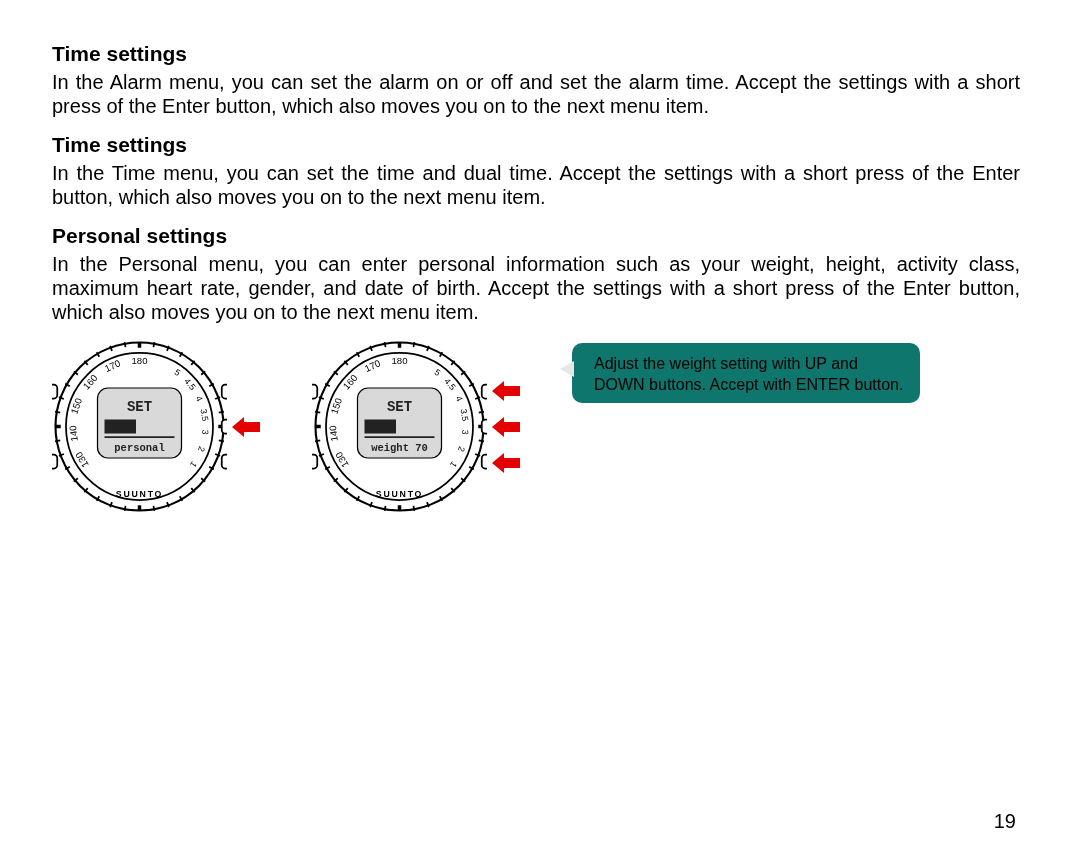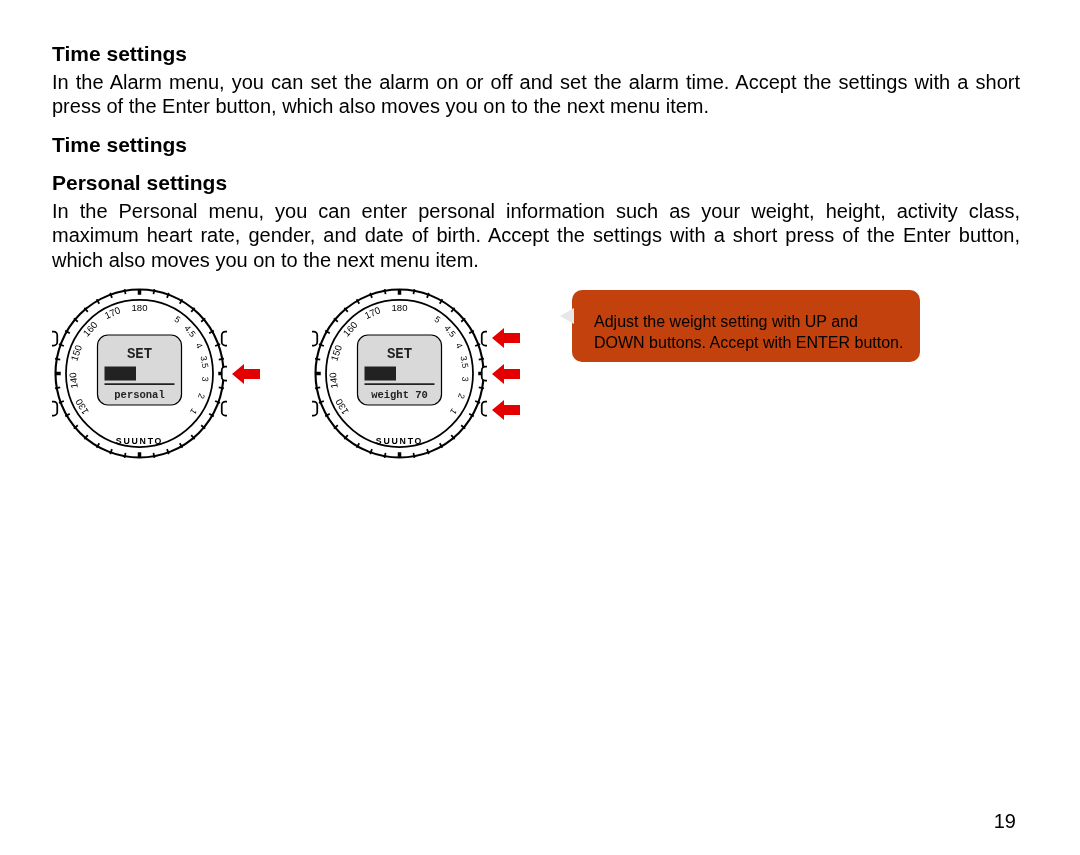--- a/index.html
+++ b/index.html
@@ -41,23 +41,23 @@
   }
   .callouts {
     flex: 1;
     display: flex;
     flex-direction: column;
     gap: 12px;
     margin-top: 4px;
   }
   .callout {
     position: relative;
-    background: #c2410c;
+    background: #0f766e;
     border-radius: 10px;
-    padding: 22px 16px 8px 22px;
+    padding: 11px 16px 8px 22px;
     font-size: 16px;
     line-height: 1.3;
     max-width: 310px;
   }
   .callout::before {
     content: "";
     position: absolute;
     left: -12px;
     top: 18px;
     width: 0; height: 0;
@@ -104,20 +104,21 @@
 </style>
 </head>
 <body>
 
 <div class="page">
 
   <h3 class="section">Time settings</h3>
   <p class="body">In the Alarm menu, you can set the alarm on or off and set the alarm time. Accept the settings with a short press of the Enter button, which also moves you on to the next menu item.</p>
 
   <h3 class="section">Time settings</h3>
+  <p class="body">In the Time menu, you can set the time and dual time. Accept the settings with a short press of the Enter button, which also moves you on to the next menu item.</p>
 
 
   <h3 class="section">Personal settings</h3>
   <p class="body">In the Personal menu, you can enter personal information such as your weight, height, activity class, maximum heart rate, gender, and date of birth. Accept the settings with a short press of the Enter button, which also moves you on to the next menu item.</p>
 
   <div class="figure-row">
 
     <div class="watch-block">
       <svg class="watch-svg" viewBox="0 0 100 100">
         <defs>

